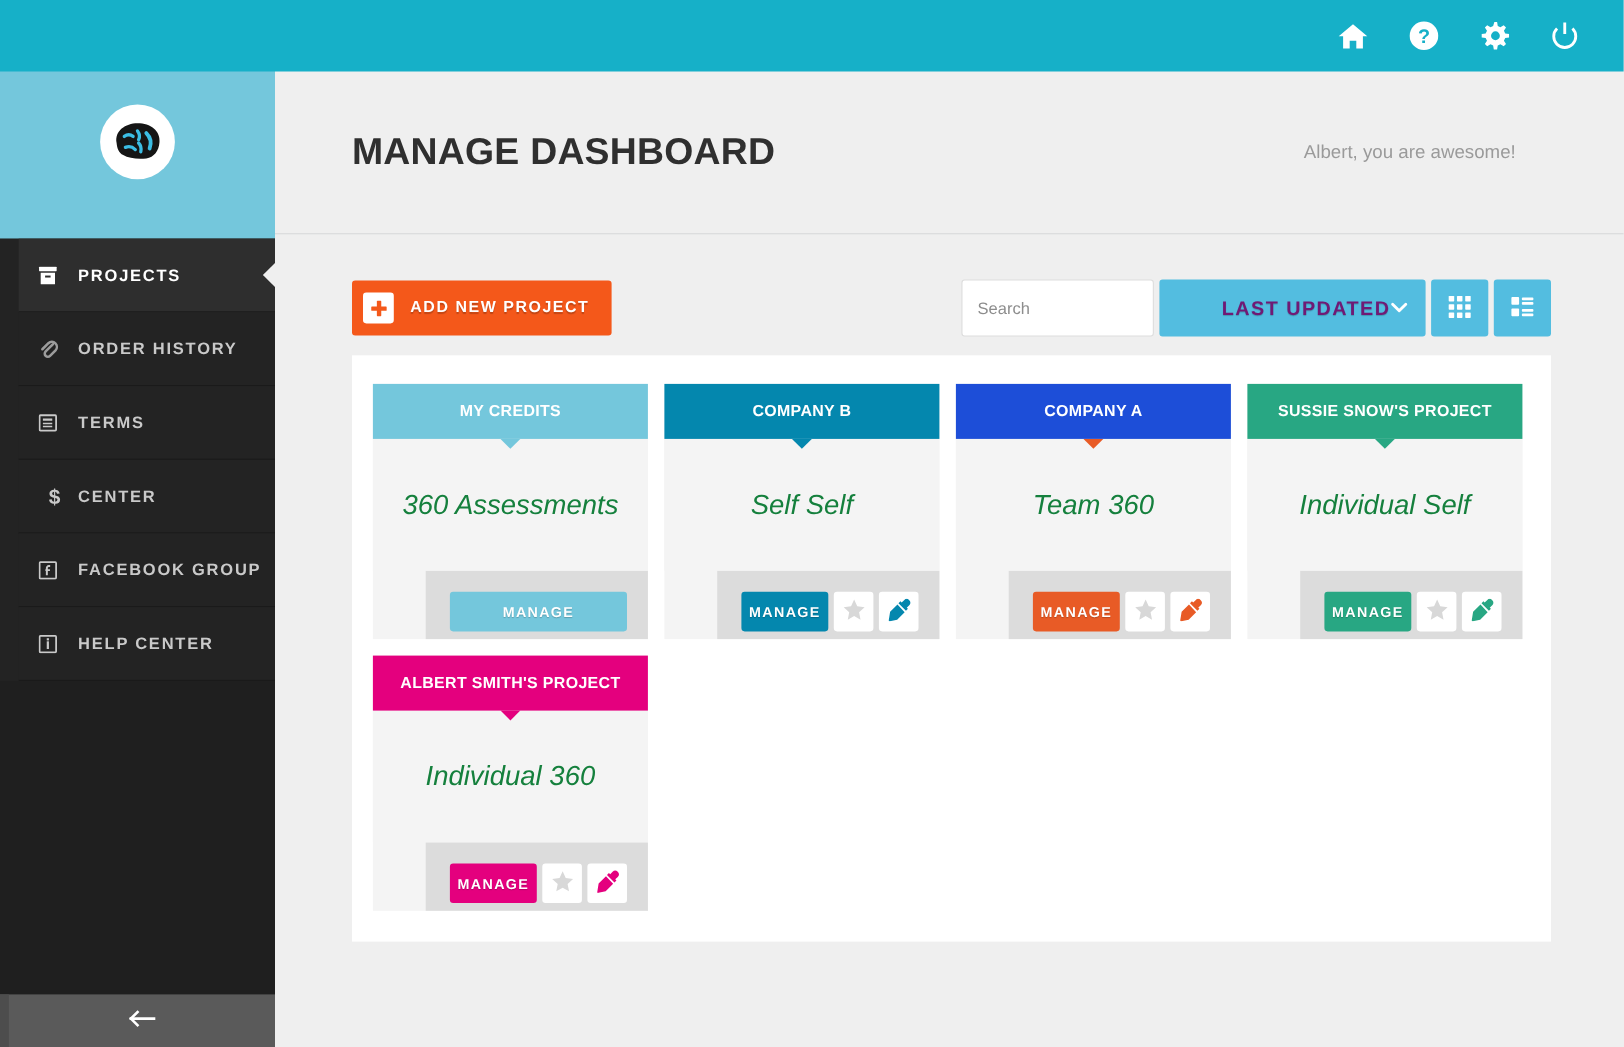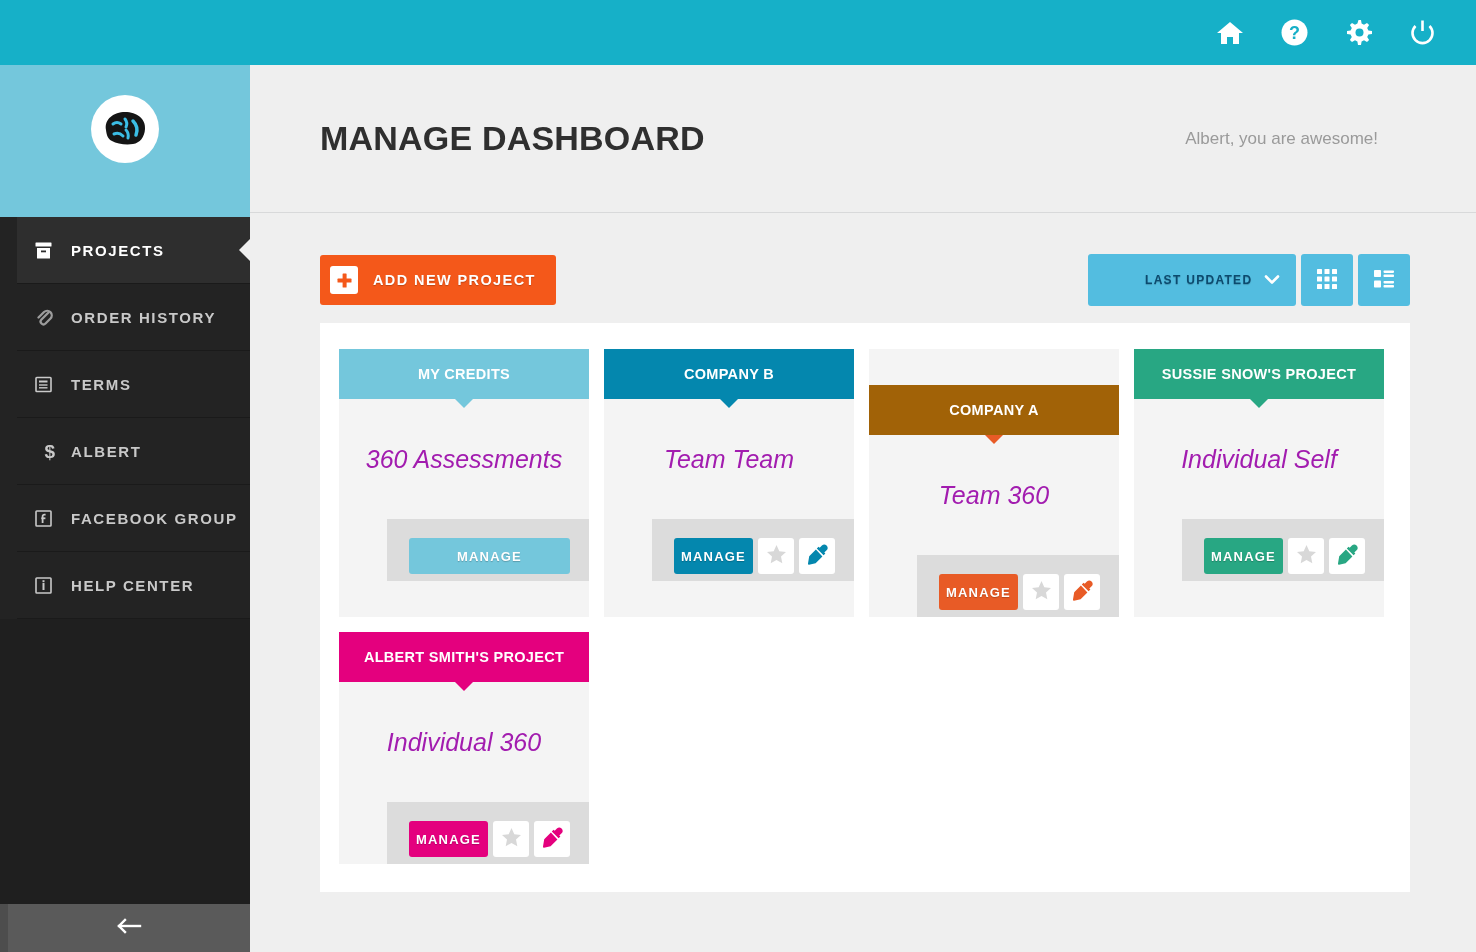--- a/index.html
+++ b/index.html
@@ -199,22 +199,22 @@
     background: #53bde0;
     border: none;
     border-radius: 3px;
     display: flex;
     align-items: center;
     justify-content: space-between;
     padding: 0 16px 0 19px;
     cursor: pointer;
   }
   .sort-label {
-    color: #0c4a6e;
-    font-size: 12px;
+    color: #701a75;
+    font-size: 18px;
     font-weight: bold;
     letter-spacing: 1.3px;
     text-shadow: 0 1px 1px rgba(0,0,0,.2);
     padding-left: 38px;
   }
   .view-btn {
     width: 52px; height: 52px;
     background: #53bde0;
     border: none;
     border-radius: 3px;
@@ -263,21 +263,21 @@
     border-right: 9px solid transparent;
     border-top: 9px solid currentColor;
   }
   .card-body {
     height: 120px;
     display: flex;
     align-items: center;
     justify-content: center;
     font-size: 25px;
     font-style: italic;
-    color: #a21caf;
+    color: #15803d;
     background: #f4f4f4;
     padding: 0 10px;
     text-align: center;
   }
   .card-footer {
     height: 62px;
     background: #dcdcdc;
     display: flex;
     align-items: center;
     gap: 5px;
@@ -385,21 +385,21 @@
       </span>
       <span class="nav-label">TERMS</span>
     </div>
 
     <div class="nav-item">
       <span class="nav-icon" style="justify-content:center;">
         <svg width="13" height="19" viewBox="0 0 13 19">
           <text x="6.5" y="16" font-size="19" font-weight="bold" text-anchor="middle" fill="#c9c9c9" font-family="Liberation Sans, sans-serif">$</text>
         </svg>
       </span>
-      <span class="nav-label">ALBERT</span>
+      <span class="nav-label">CENTER</span>
     </div>
 
     <div class="nav-item">
       <span class="nav-icon">
         <svg width="17" height="17" viewBox="0 0 17 17" fill="none" stroke="#c9c9c9" stroke-width="1.6">
           <rect x="1" y="1" width="15" height="15" rx="0.8"></rect>
           <path d="M10.6 4.6 h-1.3 a1.7 1.7 0 0 0 -1.7 1.7 V13" stroke-width="1.8"></path>
           <line x1="6.3" y1="8.3" x2="10.4" y2="8.3" stroke-width="1.8"></line>
         </svg>
       </span>
@@ -443,20 +443,29 @@
         <svg width="17" height="17" viewBox="0 0 17 17" fill="#f4581a">
           <rect x="6.6" y="1.5" width="4" height="14" rx="0.6"></rect>
           <rect x="1.5" y="6.6" width="14" height="4" rx="0.6"></rect>
         </svg>
       </span>
       <span class="btn-add-label">ADD NEW PROJECT</span>
     </button>
 
     <div class="toolbar-right">
 
+      <div class="search-wrap">
+        <input class="search-input" type="text" placeholder="Search" style="">
+        <span>
+          <svg width="22" height="22" viewBox="0 0 22 22" fill="none" stroke="#3a3a3a" stroke-width="2.4">
+            <circle cx="9" cy="9" r="6.6"></circle>
+            <line x1="13.8" y1="13.8" x2="20" y2="20" stroke-linecap="round"></line>
+          </svg>
+        </span>
+      </div>
 
       <button class="sort-btn" style="background: rgb(83, 189, 224);">
         <span class="sort-label">LAST UPDATED</span>
         <span>
           <svg width="16" height="11" viewBox="0 0 16 11" fill="none" stroke="#fff" stroke-width="2.6" stroke-linecap="round" stroke-linejoin="round">
             <polyline points="2,2.5 8,8.5 14,2.5"></polyline>
           </svg>
         </span>
       </button>
 
@@ -500,38 +509,38 @@
     <div class="card-body">360 Assessments</div>
     <div class="card-footer">
       <button class="manage-btn" style="background:#74c7dc;">MANAGE</button>
 
     </div>
       </div>
       <div class="card">
     <div class="card-header" style="background:#0487ae;color:#0487ae;">
       <span style="color:#fff;">COMPANY B</span>
     </div>
-    <div class="card-body">Team Team</div>
+    <div class="card-body">Self Self</div>
     <div class="card-footer">
       <button class="manage-btn" style="background:#0487ae;">MANAGE</button>
       <button class="icon-btn">
           <span><svg width="21" height="21" viewBox="0 0 21 21" fill="#d8d8d8">
                 <path d="M10.5 1 L13.3 7.2 L20 8 L15 12.6 L16.3 19.3 L10.5 16 L4.7 19.3 L6 12.6 L1 8 L7.7 7.2 Z"></path>
               </svg></span>
         </button>
       <button class="icon-btn">
           <span><svg width="21" height="21" viewBox="0 0 21 21" fill="#0487ae">
                 <path d="M19.6 1.6 a3.3 3.3 0 0 0 -4.7 0 L12.7 3.8 L11.6 2.7 L9.8 4.5 L16.6 11.3 L18.4 9.5 L17.3 8.4 L19.6 6.2 a3.3 3.3 0 0 0 0 -4.6 Z"></path>
                 <path d="M8.9 5.5 L2.2 12.2 L1 19.6 a0.9 0.9 0 0 0 1 1.1 L8.6 19.3 L15.4 12.5 Z"></path>
               </svg></span>
         </button>
     </div>
       </div>
       <div class="card">
-    <div class="card-header" style="background:#a16207;color:#e85b26;margin-top:36px;">
+    <div class="card-header" style="background:#1d4ed8;color:#e85b26;">
       <span style="color:#fff;">COMPANY A</span>
     </div>
     <div class="card-body">Team 360</div>
     <div class="card-footer">
       <button class="manage-btn" style="background:#e85b26;">MANAGE</button>
       <button class="icon-btn">
           <span><svg width="21" height="21" viewBox="0 0 21 21" fill="#d8d8d8">
                 <path d="M10.5 1 L13.3 7.2 L20 8 L15 12.6 L16.3 19.3 L10.5 16 L4.7 19.3 L6 12.6 L1 8 L7.7 7.2 Z"></path>
               </svg></span>
         </button>

